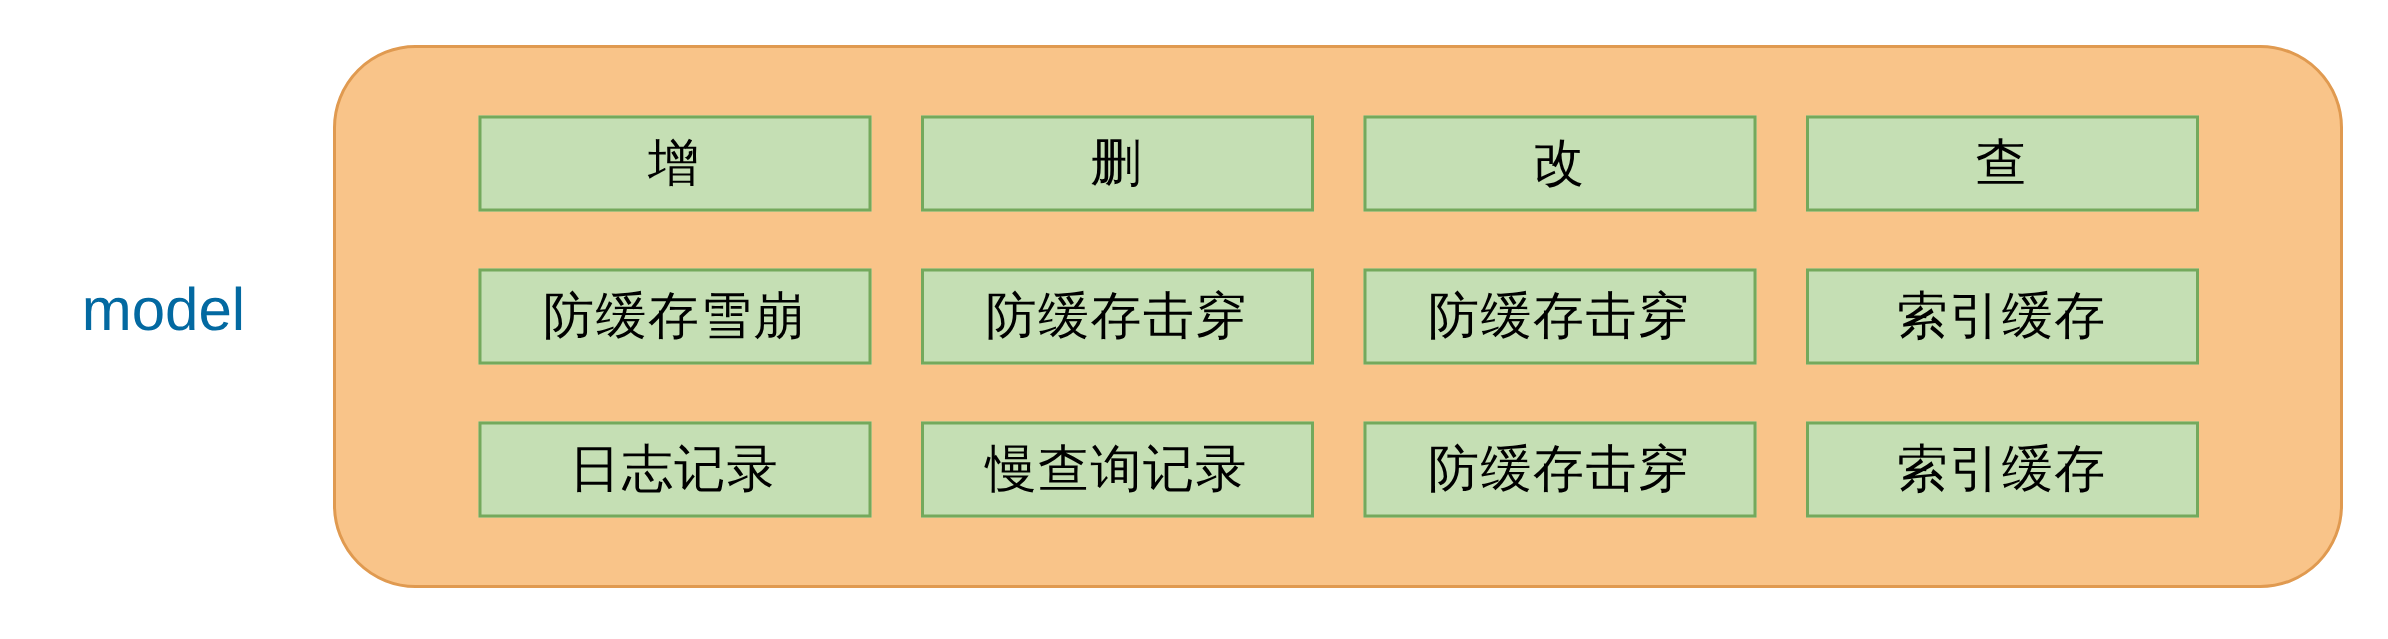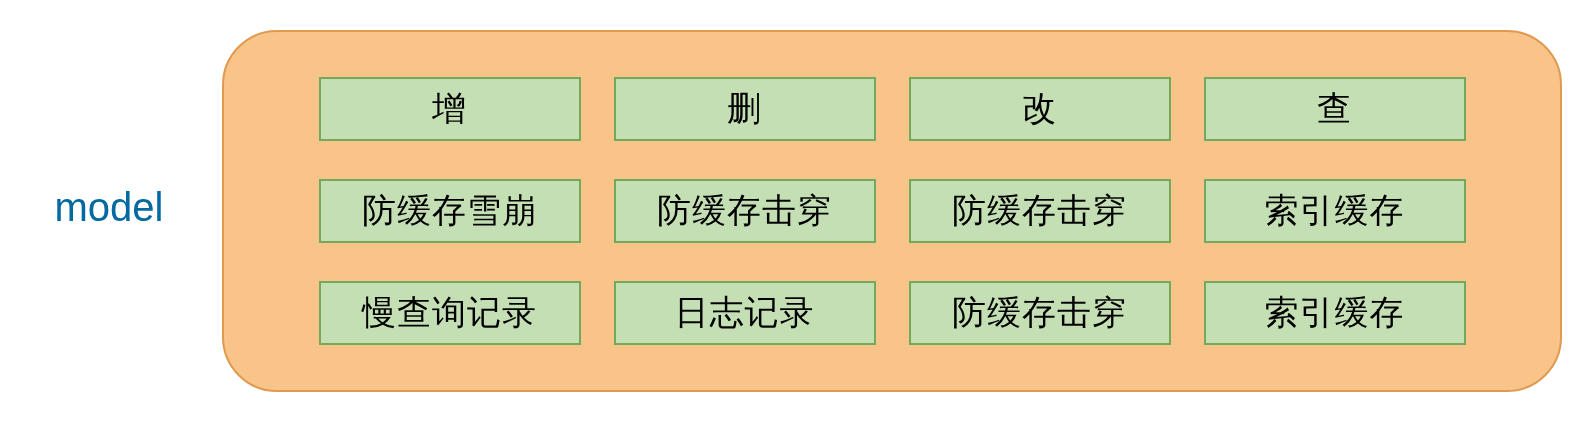--- a/index.html
+++ b/index.html
@@ -76,20 +76,20 @@
       <div class="node">增</div>
       <div class="node">删</div>
       <div class="node">改</div>
       <div class="node">查</div>
 
       <div class="node">防缓存雪崩</div>
       <div class="node">防缓存击穿</div>
       <div class="node">防缓存击穿</div>
       <div class="node">索引缓存</div>
 
+      <div class="node">日志记录</div>
       <div class="node">慢查询记录</div>
-      <div class="node">日志记录</div>
       <div class="node">防缓存击穿</div>
       <div class="node">索引缓存</div>
 
     </div>
   </div>
 </div>
 
 </body></html>

